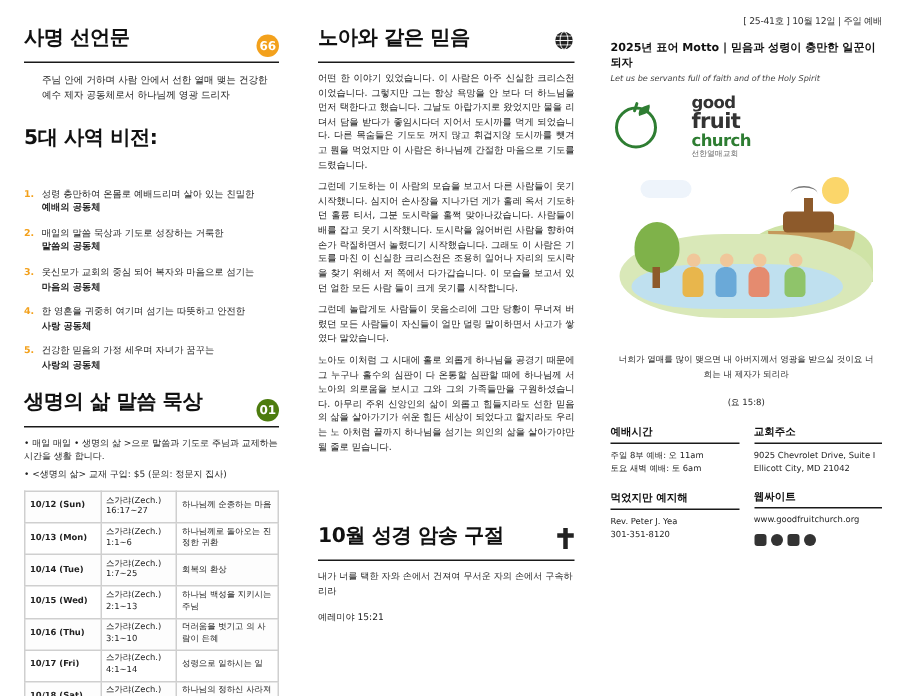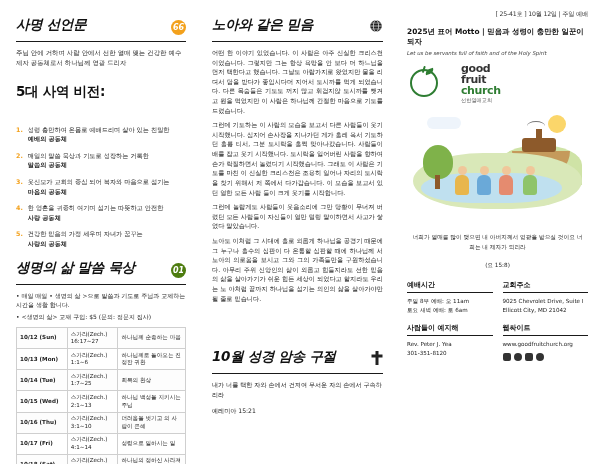--- a/index.html
+++ b/index.html
@@ -17,35 +17,35 @@
   .col-left{left:0;width:200px;padding:16px 14px 0 16px;}
   .col-mid{left:200px;width:195px;padding:16px 12px 0 12px;}
   .col-right{left:395px;width:205px;padding:10px 12px 0 12px;}
 
   
   .sec-title{
     font-size:13.5px;font-weight:bold;color:#111;
     letter-spacing:-0.3px;margin:0 0 4px 0;
   }
   .sec-head{
-    display:flex;align-items:center;justify-content:space-between;
-    border-bottom:1.6px solid #1a1a1a;padding-bottom:3px;margin-bottom:6px;font-style:italic;
+    display:flex;align-items:flex-end;justify-content:space-between;
+    border-bottom:1.6px solid #1a1a1a;padding-bottom:3px;margin-bottom:6px;
   }
   .badge{
     width:15px;height:15px;border-radius:50%;
     background:#f3a11c;color:#fff;font-size:8px;font-weight:bold;
     display:flex;align-items:center;justify-content:center;flex:0 0 auto;
     margin-top:1px;
   }
   .badge.dark{background:#4d7c0f;}
   .icon-globe,.icon-cross{flex:0 0 auto;margin-top:1px;}
   p.body{font-size:6.2px;line-height:1.55;margin:0 0 5px 0;text-align:justify;color:#222;}
 
   
-  .mission-text{font-size:6.4px;line-height:1.6;margin:2px 0 14px 0;color:#222;}
+  .mission-text{font-size:6.4px;line-height:1.6;margin:2px 0 14px 12px;color:#222;}
 
   
   .vision-list{margin:0;padding:0;list-style:none;}
   .vision-item{display:flex;gap:5px;margin-bottom:7px;}
   .vnum{font-size:6.3px;font-weight:bold;color:#f3a11c;flex:0 0 auto;line-height:1.5;}
   .vtext{font-size:6.2px;line-height:1.55;color:#222;}
   .vtext .b{font-weight:bold;display:block;}
 
   
   .bs-note{font-size:6px;line-height:1.55;margin:3px 0 3px 0;color:#222;}
@@ -85,21 +85,21 @@
   .logo-apple:after{
     content:"";position:absolute;left:50%;top:-5px;width:2.4px;height:7px;
     background:#2e7d32;transform:translateX(-50%) rotate(18deg);border-radius:1px;
   }
   .logo-apple:before{
     content:"";position:absolute;left:54%;top:-2px;width:9px;height:5px;
     background:#2e7d32;border-radius:9px 0 9px 0;transform:rotate(-18deg);
   }
   .logo-txt{line-height:1;}
   .logo-good{font-size:11px;font-weight:bold;color:#333;letter-spacing:-0.4px;}
-  .logo-fruit{font-size:11px;font-weight:bold;color:#333;letter-spacing:-0.4px;}
+  .logo-fruit{font-size:14px;font-weight:bold;color:#333;letter-spacing:-0.4px;}
   .logo-church{font-size:11px;font-weight:bold;color:#2e7d32;letter-spacing:-0.4px;}
   .logo-sub{font-size:5.2px;color:#666;margin-top:2px;}
 
   
   .illus{
     position:relative;width:100%;height:118px;margin:2px 0 8px 0;overflow:hidden;
   }
   .ill-sky{position:absolute;inset:0;background:#ffffff;}
   .ill-ground{
     position:absolute;left:6px;right:6px;bottom:16px;height:56px;
@@ -149,21 +149,21 @@
   }
   .ill-sun{
     position:absolute;right:22px;top:8px;width:18px;height:18px;border-radius:50%;
     background:#fbd66a;
   }
 
   .verse-right{font-size:5.7px;line-height:1.6;color:#222;text-align:center;margin:4px 4px 10px 4px;}
   .verse-ref{font-size:5.7px;color:#222;text-align:center;margin-bottom:10px;}
 
   
-  .info-grid{display:flex;gap:10px;}
+  .info-grid{display:flex;gap:10px;align-items:center;}
   .info-col{flex:1;}
   .info-h{font-size:7px;font-weight:bold;color:#111;border-bottom:1.2px solid #1a1a1a;padding-bottom:2px;margin-bottom:4px;}
   .info-b{font-size:5.6px;line-height:1.6;color:#222;}
   .info-b .ln{display:block;}
   .social{display:flex;gap:3px;margin-top:4px;align-items:center;}
   .si{width:8px;height:8px;border-radius:2px;background:#333;display:inline-block;}
   .si.circ{border-radius:50%;}
 </style>
 </head>
 <body>
@@ -379,21 +379,21 @@
         <div class="info-h">교회주소</div>
         <div class="info-b">
           <span class="ln">9025 Chevrolet Drive, Suite I</span>
           <span class="ln">Ellicott City, MD 21042</span>
         </div>
       </div>
     </div>
 
     <div class="info-grid" style="margin-top:8px;">
       <div class="info-col">
-        <div class="info-h">사람들이 예지해</div>
+        <div class="info-h">먹었지만 예지해</div>
         <div class="info-b">
           <span class="ln nm">Rev. Peter J. Yea</span>
           <span class="ln">301-351-8120</span>
         </div>
       </div>
       <div class="info-col">
         <div class="info-h">웹싸이트</div>
         <div class="info-b">
           <span class="ln">www.goodfruitchurch.org</span>
         </div>

